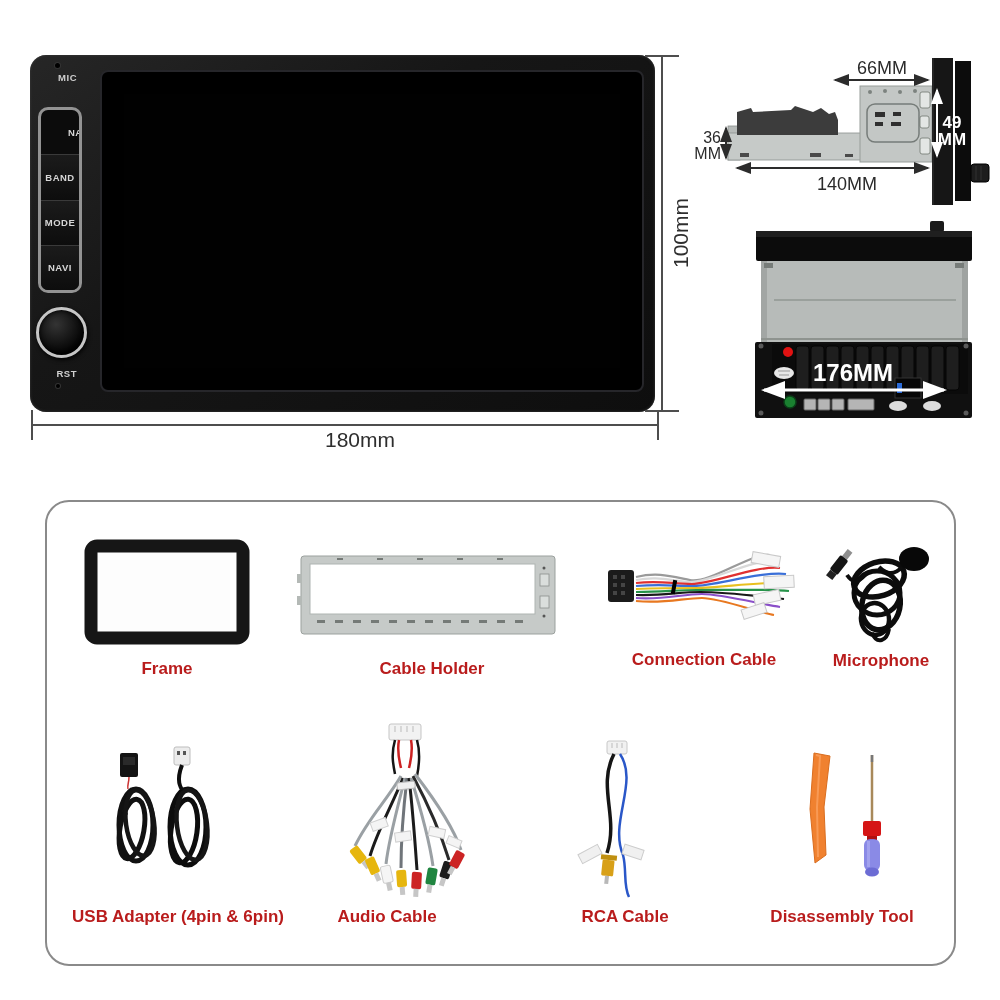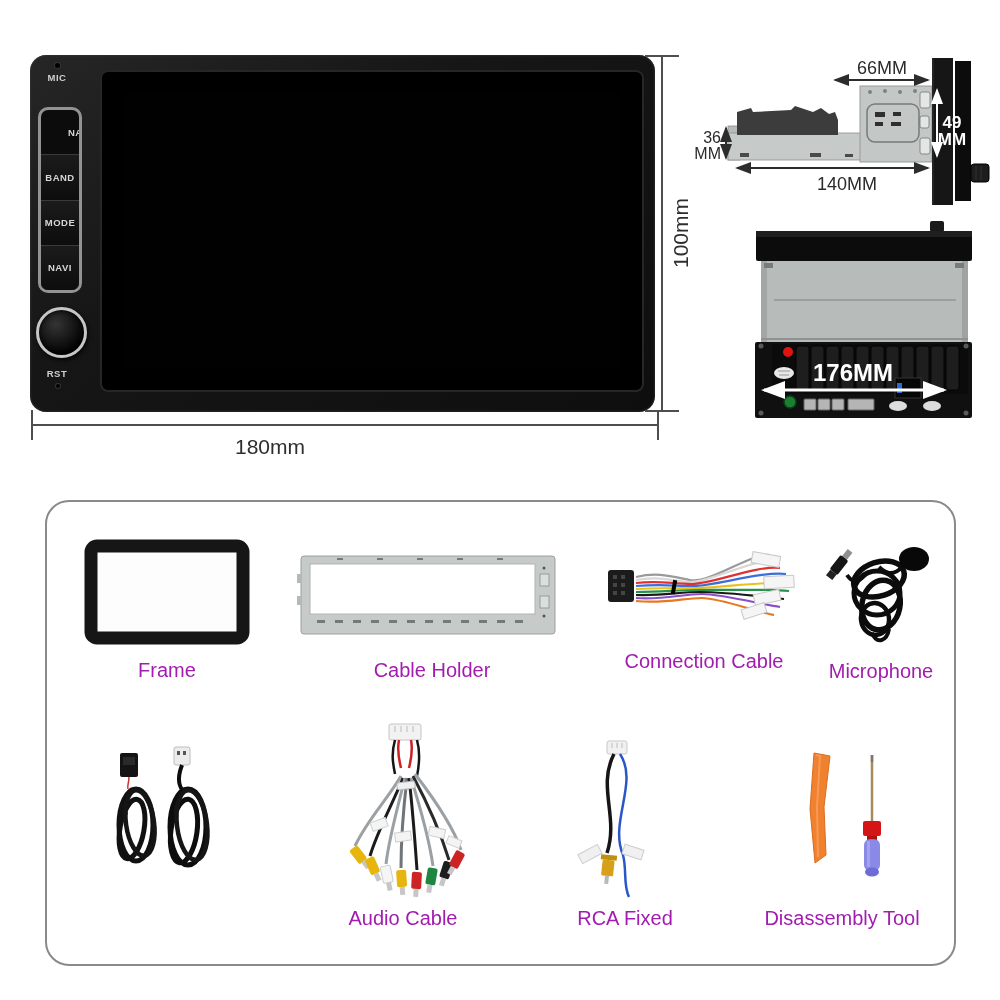--- a/index.html
+++ b/index.html
@@ -7,41 +7,41 @@
           font-family:"Liberation Sans",sans-serif;color:#222;}
   .abs{position:absolute;}
 
   
   .unit{position:absolute;left:30px;top:55px;width:625px;height:357px;border-radius:16px;
         background:linear-gradient(145deg,#262626 0%,#161616 40%,#0e0e0e 100%);
         box-shadow:inset 0 0 3px #3c3c3c;}
   .unit-screen{position:absolute;left:70px;top:15px;width:540px;height:318px;background:#010101;
         border-radius:8px;border:2px solid #26262a;box-shadow:inset 0 0 18px #000;}
   .hole{position:absolute;width:5px;height:5px;border-radius:50%;background:#000;box-shadow:0 0 0 1px #333;}
-  .panel-lbl{position:absolute;width:40px;text-align:center;font-size:9.5px;font-weight:bold;
+  .panel-lbl{position:absolute;width:40px;text-align:right;font-size:9.5px;font-weight:bold;
         color:#cfcfcf;letter-spacing:.5px;}
   .btn-group{position:absolute;left:8px;top:52px;width:44px;height:186px;box-sizing:border-box;
         border:3px solid #939393;border-radius:10px;background:#0c0c0c;display:flex;flex-direction:column;
         overflow:hidden;}
   .unit-btn{flex:1;display:flex;align-items:center;justify-content:center;font-size:9.5px;font-weight:bold;
         color:#d6d6d6;letter-spacing:.5px;background:linear-gradient(#1b1b1b,#0d0d0d);border-top:1px solid #3a3a3a;}
   .unit-btn:first-child{border-top:none;margin-left:39px;}
   .knob{position:absolute;left:6px;top:252px;width:45px;height:45px;border-radius:50%;
         background:radial-gradient(circle at 38% 32%,#343434,#020202 72%);
         border:3px solid #c6c6c6;box-shadow:1px 2px 4px rgba(0,0,0,.85), inset 0 0 5px #000;}
 
   
   .dim{position:absolute;background:#4e4e4e;}
   .dim-text{position:absolute;font-size:21px;color:#2e2e2e;}
 
   
   .acc-panel{position:absolute;left:45px;top:500px;width:911px;height:466px;background:#fff;
         border:2px solid #8a8a8a;border-radius:24px;box-sizing:border-box;}
   .acc-label{position:absolute;transform:translateX(-50%);white-space:nowrap;
-        font-size:20px;color:#a21caf;}
+        font-size:17px;color:#b91c1c;font-weight:bold;}
   svg{display:block;}
   svg text{font-family:"Liberation Sans",sans-serif;}
 </style>
 </head>
 <body>
 
 <div class="canvas">
 
   <div class="unit">
     <div class="unit-screen"></div>
@@ -58,21 +58,21 @@
 
     <div class="knob"></div>
 
     <div class="panel-lbl" style="left:7px;top:313px;">RST</div>
     <div class="hole" style="left:26px;top:329px;width:4px;height:4px;"></div>
   </div>
 
   <div class="dim" style="left:31px;top:424px;width:628px;height:2px;"></div>
   <div class="dim" style="left:31px;top:410px;width:2px;height:30px;"></div>
   <div class="dim" style="left:657px;top:410px;width:2px;height:30px;"></div>
-  <div class="dim-text" style="left:235px;top:428px;width:160px;text-align:left;margin-top:7px;">180mm</div>
+  <div class="dim-text" style="left:235px;top:428px;width:160px;text-align:right;">180mm</div>
 
   <div class="dim" style="left:661px;top:56px;width:2px;height:356px;"></div>
   <div class="dim" style="left:645px;top:55px;width:34px;height:2px;"></div>
   <div class="dim" style="left:645px;top:410px;width:34px;height:2px;"></div>
   <div class="dim-text" style="left:681px;top:233px;transform:translate(-50%,-50%) rotate(-90deg);white-space:nowrap;">100mm</div>
 
   <svg class="abs" style="left:695px;top:48px;" width="300" height="170" viewBox="0 0 300 170">
     <defs>
       <marker id="ad" markerWidth="9" markerHeight="8" refX="7" refY="3" orient="auto-start-reverse">
         <path d="M0,0 L8,3 L0,6 Z" fill="#2c2c2c"></path>
@@ -267,21 +267,21 @@
         <path d="M55,106 C60,118 70,114 72,102" stroke-width="4"></path>
         <path d="M85,40 C76,50 68,46 62,40" stroke-width="4"></path>
       </g>
       <g transform="translate(22,38) rotate(38)">
         <rect x="-3" y="-18" width="6" height="9" fill="#8f8f8f"></rect>
         <rect x="-5" y="-9" width="10" height="18" rx="2" fill="#151515"></rect>
         <rect x="-4" y="9" width="8" height="7" fill="#222"></rect>
       </g>
       <ellipse cx="97" cy="32" rx="15" ry="12" fill="#080808"></ellipse>
     </svg>
-    <div class="acc-label" style="left:834px;top:158px;">Microphone</div>
+    <div class="acc-label" style="left:834px;top:149px;">Microphone</div>
 
     <svg class="abs" style="left:55px;top:235px;" width="120" height="160" viewBox="0 0 120 160">
       <g>
         <rect x="18" y="16" width="18" height="24" rx="2" fill="#141414"></rect>
         <rect x="21" y="20" width="12" height="8" fill="#2a2a2a"></rect>
         <path d="M27,40 C27,46 25,48 26,52" stroke="#cc3333" stroke-width="1.5" fill="none"></path>
         <path d="M30,52 C20,60 22,70 24,78" stroke="#111" stroke-width="4" fill="none"></path>
         <ellipse cx="34" cy="88" rx="17" ry="36" fill="none" stroke="#111" stroke-width="5"></ellipse>
         <ellipse cx="30" cy="92" rx="12" ry="30" fill="none" stroke="#111" stroke-width="5" transform="rotate(10 30 92)"></ellipse>
         <ellipse cx="38" cy="86" rx="14" ry="33" fill="none" stroke="#151515" stroke-width="4.5" transform="rotate(-8 38 86)"></ellipse>
@@ -289,20 +289,21 @@
       <g>
         <rect x="72" y="10" width="16" height="18" rx="2" fill="#ececec" stroke="#bdbdbd"></rect>
         <rect x="75" y="14" width="3" height="4" fill="#555"></rect>
           <rect x="81" y="14" width="3" height="4" fill="#555"></rect>
         <path d="M80,28 C74,44 78,50 82,56" stroke="#0d0d0d" stroke-width="4" fill="none"></path>
         <ellipse cx="86" cy="90" rx="18" ry="38" fill="none" stroke="#0d0d0d" stroke-width="5"></ellipse>
         <ellipse cx="82" cy="94" rx="13" ry="32" fill="none" stroke="#0d0d0d" stroke-width="5" transform="rotate(8 82 94)"></ellipse>
         <ellipse cx="90" cy="88" rx="15" ry="35" fill="none" stroke="#161616" stroke-width="4.5" transform="rotate(-7 90 88)"></ellipse>
       </g>
     </svg>
+    <div class="acc-label" style="left:131px;top:405px;">USB Adapter (4pin &amp; 6pin)</div>
 
     <svg class="abs" style="left:290px;top:218px;" width="140" height="182" viewBox="0 0 140 182">
       <rect x="52" y="4" width="32" height="16" rx="2" fill="#f2f2f2" stroke="#c5c5c5"></rect>
       <g stroke="#bbb" stroke-width="1">
           <line x1="58" y1="6" x2="58" y2="12"></line>
           <line x1="64" y1="6" x2="64" y2="12"></line>
         <line x1="70" y1="6" x2="70" y2="12"></line>
           <line x1="76" y1="6" x2="76" y2="12"></line>
         </g>
       <g fill="none">
@@ -354,38 +355,38 @@
         <g transform="translate(112,142) rotate(18)">
             <rect x="-5" y="0" width="10" height="17" rx="2" fill="#1d1d1d"></rect>
             <rect x="-2.5" y="17" width="5" height="8" fill="#c6c6c6"></rect>
           </g>
         <g transform="translate(124,132) rotate(28)">
             <rect x="-5" y="0" width="10" height="17" rx="2" fill="#cc2424"></rect>
             <rect x="-2.5" y="17" width="5" height="8" fill="#c6c6c6"></rect>
           </g>
       </g>
     </svg>
-    <div class="acc-label" style="left:356px;top:405px;">Audio Cable</div>
+    <div class="acc-label" style="left:340px;top:405px;">Audio Cable</div>
 
     <svg class="abs" style="left:520px;top:235px;" width="110" height="165" viewBox="0 0 110 165">
       <rect x="40" y="4" width="20" height="13" rx="2" fill="#f1f1f1" stroke="#c8c8c8"></rect>
       <line x1="45" y1="6" x2="45" y2="11" stroke="#bbb"></line>
         <line x1="50" y1="6" x2="50" y2="11" stroke="#bbb"></line>
       <line x1="55" y1="6" x2="55" y2="11" stroke="#bbb"></line>
       <path d="M47,17 C30,50 52,80 40,116" stroke="#151515" stroke-width="3.5" fill="none"></path>
       <path d="M53,17 C72,45 42,85 56,118 C60,133 56,148 62,160" stroke="#2a57c8" stroke-width="2.5" fill="none"></path>
       <rect x="12" y="112" width="22" height="10" fill="#f0f0f0" stroke="#ccc" transform="rotate(-28 23 117)"></rect>
       <rect x="56" y="110" width="20" height="10" fill="#f0f0f0" stroke="#ccc" transform="rotate(18 66 115)"></rect>
       <g transform="translate(42,120) rotate(6)">
         <rect x="-8" y="-2" width="16" height="5" fill="#c09010"></rect>
         <rect x="-6" y="3" width="12" height="16" rx="1.5" fill="#d8a018"></rect>
         <rect x="-2" y="19" width="4" height="8" fill="#b8b8b8"></rect>
       </g>
     </svg>
-    <div class="acc-label" style="left:578px;top:405px;">RCA Fixed</div>
+    <div class="acc-label" style="left:578px;top:405px;">RCA Cable</div>
 
     <svg class="abs" style="left:735px;top:245px;" width="120" height="130" viewBox="0 0 120 130">
       <path d="M32,6 L48,9 L42,60 L44,108 L33,116 L28,62 Z" fill="#f0812f" stroke="#d96d1f" stroke-width="1"></path>
       <path d="M34,8 L38,9 L35,60 L36,110" stroke="#f89a55" stroke-width="2" fill="none"></path>
       <g>
         <line x1="90" y1="8" x2="90" y2="74" stroke="#a8895a" stroke-width="2.5"></line>
         <line x1="90" y1="8" x2="90" y2="15" stroke="#777" stroke-width="2.5"></line>
         <rect x="81" y="74" width="18" height="15" rx="2" fill="#d51515"></rect>
         <rect x="85" y="89" width="10" height="4" fill="#b01010"></rect>
         <rect x="82" y="92" width="16" height="32" rx="6" fill="#8080e4" opacity="0.92"></rect>

